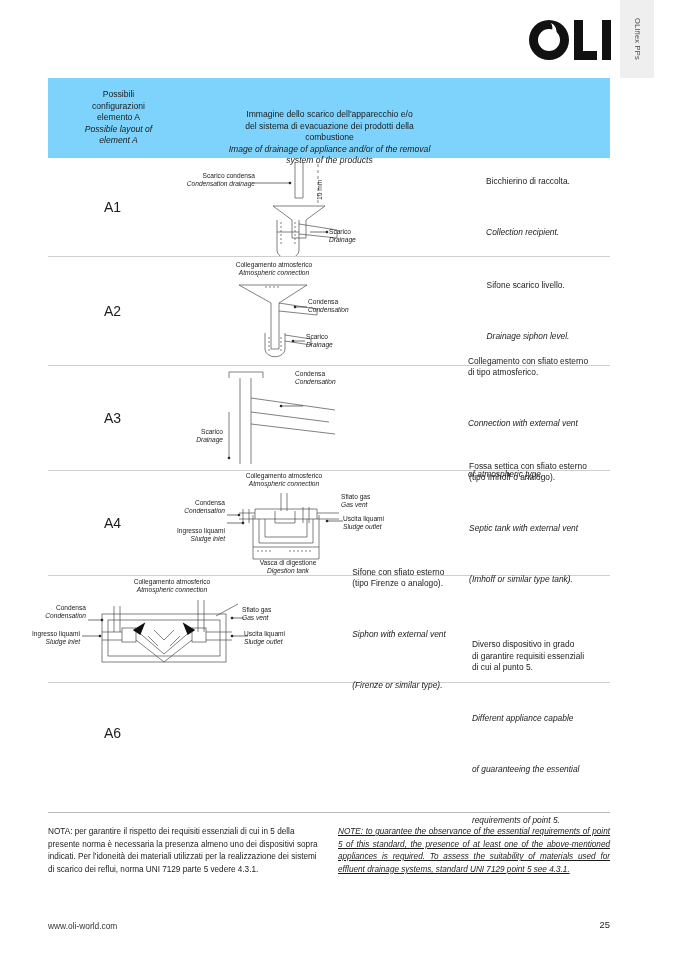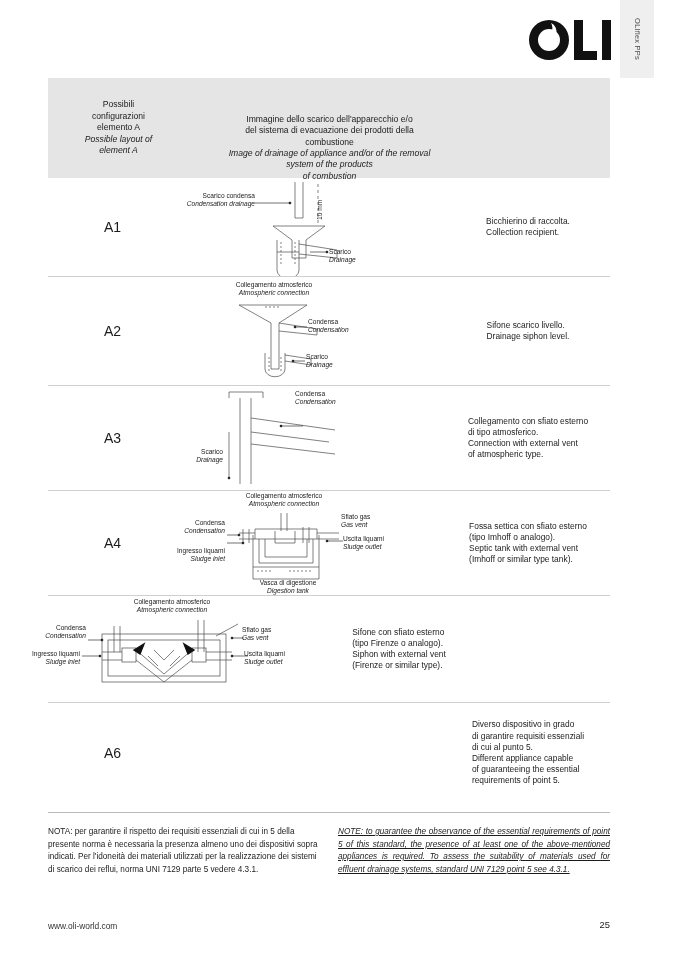--- a/index.html
+++ b/index.html
@@ -19,42 +19,42 @@
   }
   .side-tab span{
     position:absolute;left:50%;top:50%;
     transform:translate(-50%,-50%) rotate(90deg);
     white-space:nowrap;font-size:7.5px;color:#4a4a4a;letter-spacing:.2px;
   }
 
   
   .table{position:absolute;left:48px;top:78px;width:562px;}
   .thead{
-    background:#e5e5e5;display:flex;align-items:center;
-    height:100px;
+    background:#7dd3fc;display:flex;align-items:center;
+    height:80px;
   }
   .th{font-size:8.6px;line-height:11.4px;text-align:center;padding:0 6px;}
   .th .it{font-style:italic;}
   .c1{width:129px;}
   .c2{width:269px;margin-top:40px;}
   .c3{width:164px;}
 
   .row{display:flex;border-bottom:1px solid #cfcfcf;position:relative;}
   .row:last-of-type{border-bottom:none;}
   .cell-label{
     width:129px;display:flex;align-items:center;justify-content:center;
     font-size:14px;font-weight:normal;text-align:center;
   }
   .cell-fig{width:269px;position:relative;}
   .cell-desc{
     width:164px;display:flex;align-items:center;justify-content:center;
     font-size:8.4px;line-height:11.2px;text-align:left;padding:0 4px;
     box-sizing:border-box;
   }
-  .cell-desc .it{}
+  .cell-desc .it{font-style:italic;margin-top:40px;}
 
   .h1{height:98px;}
   .h2{height:108px;}
   .h3{height:104px;}
   .h4{height:104px;}
   .h5{height:106px;}
   .h6{height:100px;}
 
   .fig{position:absolute;inset:0;}
   .fig svg{position:absolute;left:0;top:0;}
@@ -110,21 +110,20 @@
         <div>elemento A</div>
         <div class="it">Possible layout of</div>
         <div class="it">element A</div>
       </div>
       <div class="th c2">
         <div>Immagine dello scarico dell'apparecchio e/o</div>
         <div>del sistema di evacuazione dei prodotti della</div>
         <div>combustione</div>
         <div class="it">Image of drainage of appliance and/or of the removal</div>
         <div class="it">system of the products</div>
-        <div class="it">of combustion</div>
       </div>
     </div>
 
     <div class="row h1">
       <div class="cell-label">A1</div>
       <div class="cell-fig">
         <div class="fig">
           <svg width="269" height="98" viewBox="0 0 269 98">
             <g stroke="#4a4a4a" stroke-width="0.7" fill="none">
               <line x1="118" y1="4" x2="118" y2="40"></line>

